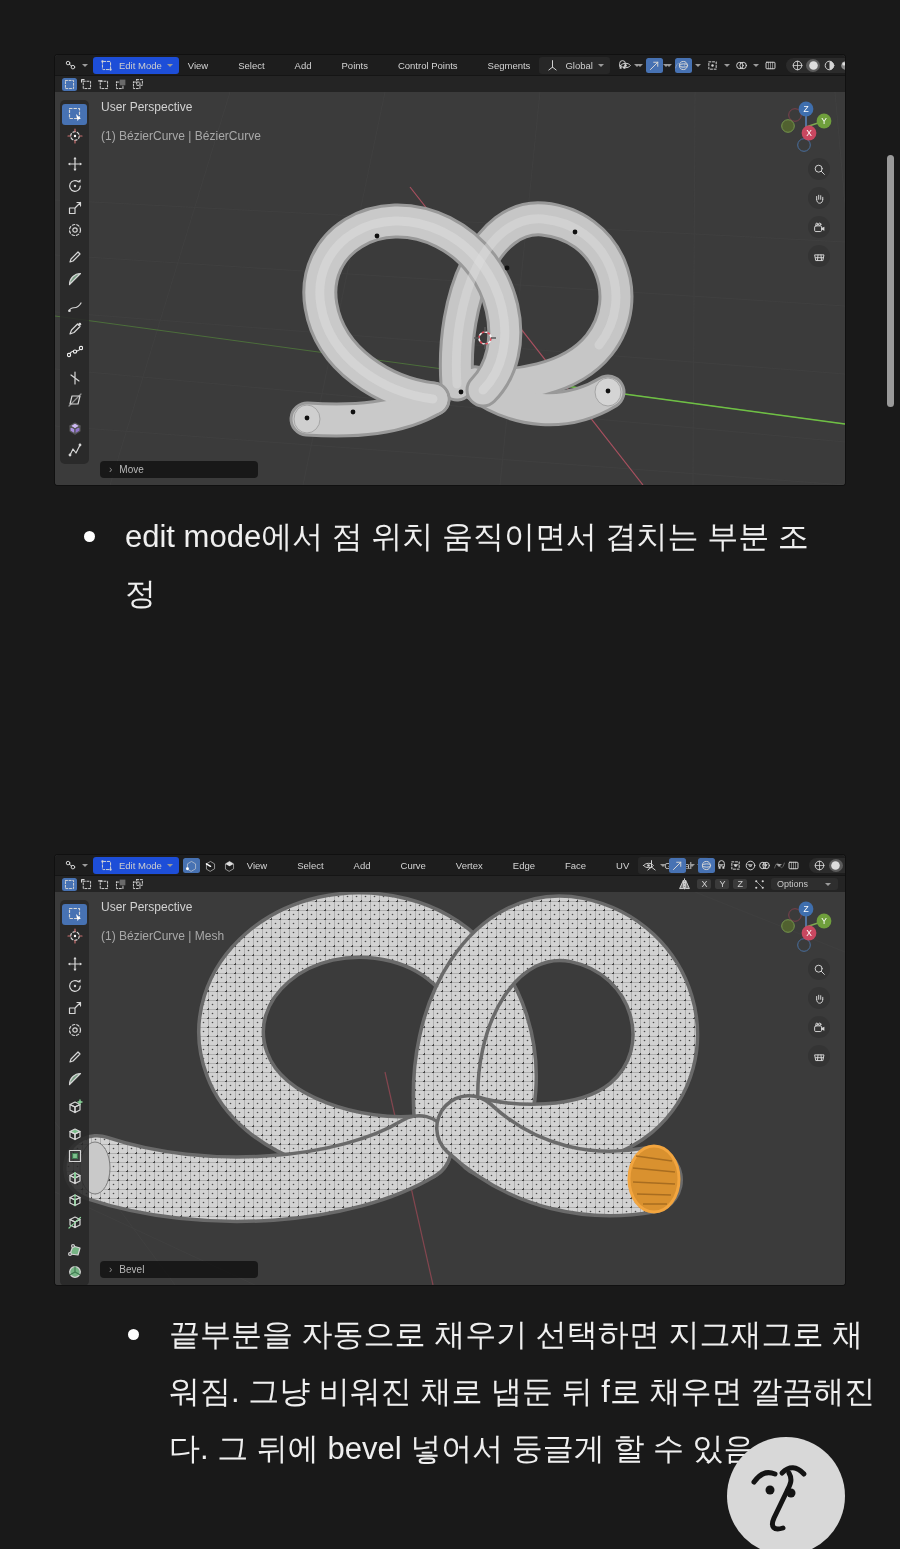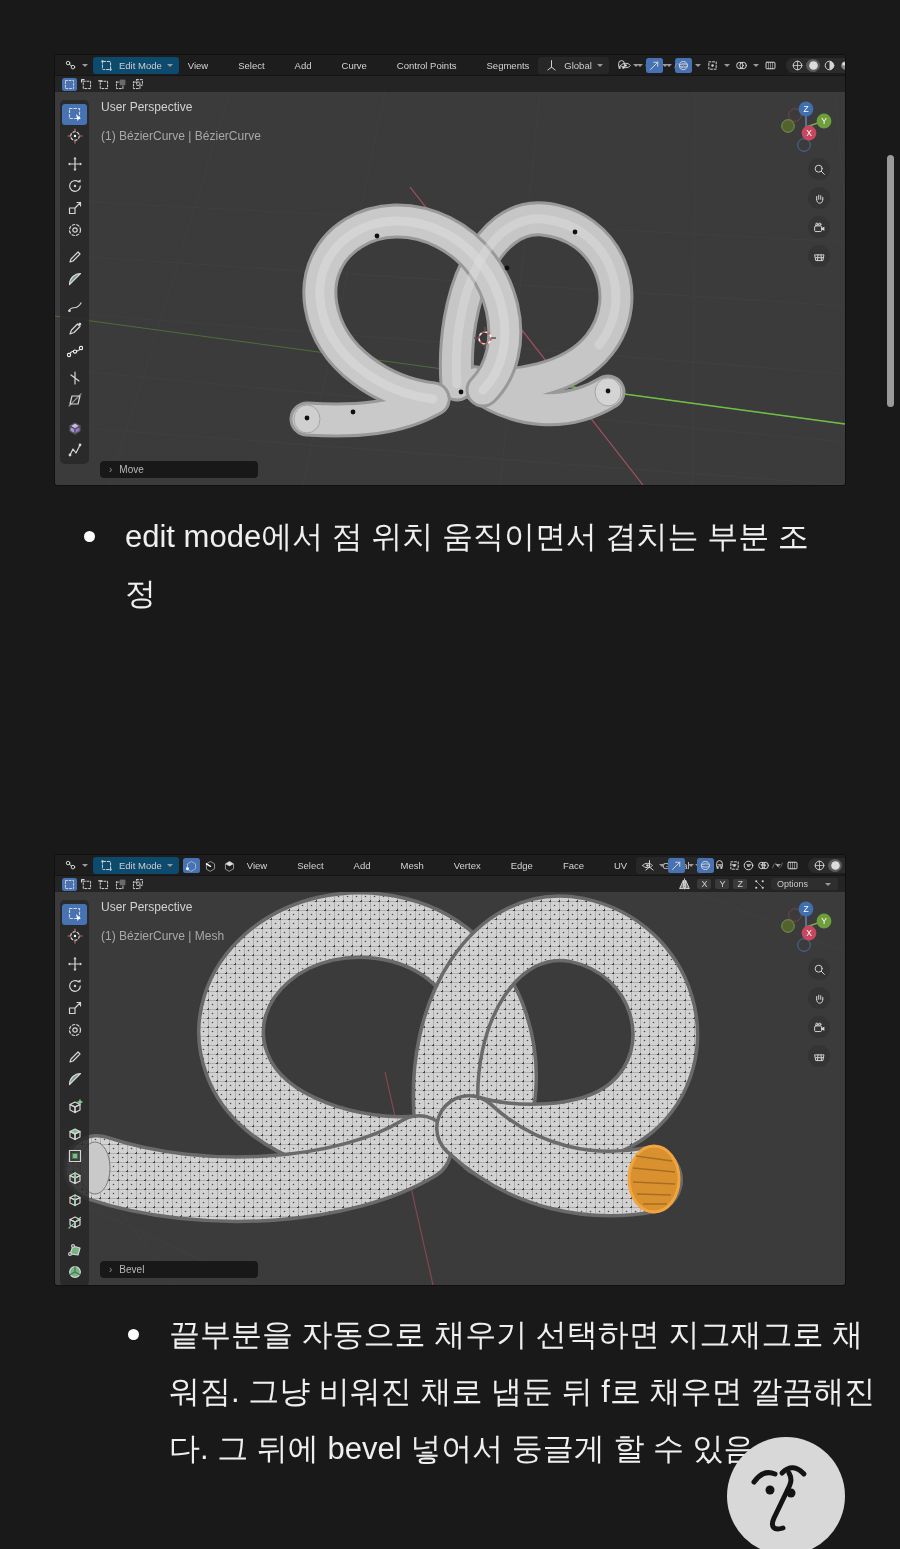--- a/index.html
+++ b/index.html
@@ -9,21 +9,21 @@
   
   .shot{position:absolute;left:55px;width:790px;height:430px;border-radius:3px;overflow:hidden;
         background:#3b3b3b;box-shadow:0 0 0 1px #101010;}
   #shot1{top:55px;} #shot2{top:855px;}
 
   .bl-header{height:20px;background:#1d1d1d;display:flex;align-items:center;
              justify-content:space-between;padding:0 7px;font-size:9.5px;color:#cecece;}
   .hgroup{display:flex;align-items:center;gap:4px;min-width:0;}
   .menus{display:flex;align-items:center;gap:20px;}
   .menu-item{padding:0 5px;color:#d4d4d4;white-space:nowrap;cursor:default;}
-  .mode-dd{display:flex;align-items:center;gap:4px;background:#0c4a6e;border-radius:3px;
+  .mode-dd{display:flex;align-items:center;gap:4px;background:#1d4ed8;border-radius:3px;
            padding:1px 5px;white-space:nowrap;}
   .dd{display:flex;align-items:center;gap:4px;background:#272727;border-radius:3px;padding:1px 5px;white-space:nowrap;}
   .caret{width:0;height:0;border-left:3px solid transparent;border-right:3px solid transparent;
          border-top:3.5px solid #9b9b9b;display:inline-block;margin:0 1px;}
   .icon-row{display:flex;align-items:center;gap:2px;}
   .icon-btn{width:17px;height:15px;border-radius:2.5px;display:flex;align-items:center;
             justify-content:center;flex:none;}
   .icon-btn.active{background:#4772b3;}
   .icon-btn.dim{opacity:.38;}
   .shade-group{display:flex;align-items:center;gap:2px;background:#2b2b2b;border-radius:9px;
@@ -101,21 +101,21 @@
                 </svg>
               </div>
             </span>
           <span>Edit Mode</span>
           <span class="caret"></span>
         </span>
         <nav class="menus">
             <span class="menu-item">View</span>
             <span class="menu-item">Select</span>
             <span class="menu-item">Add</span>
-            <span class="menu-item">Curve</span>
+            <span class="menu-item">Points</span>
             <span class="menu-item">Control Points</span>
             <span class="menu-item">Segments</span>
           </nav>
         <span class="dd">
           <span class="icon-row">
               <div class="icon-btn">
                 <svg width="13" height="13" viewBox="0 0 16 16" fill="none" stroke="#d6d6d6" stroke-width="1.2" stroke-linecap="round" stroke-linejoin="round">
                   <path d="M8 2v8M8 10l-4.5 3.5M8 10l4.5 3.5"></path>
                 </svg>
               </div>
@@ -493,21 +493,21 @@
               <svg width="13" height="13" viewBox="0 0 16 16" fill="none" stroke="#d6d6d6" stroke-width="1.2" stroke-linecap="round" stroke-linejoin="round">
                 <path d="M3 12V6l5-3 5 3v6l-5 3z" stroke-opacity=".65"></path>
                 <path d="M3 6l5 3 5-3-5-3z" fill="#fff" fill-opacity=".85" stroke="none"></path>
               </svg>
             </div>
           </span>
         <nav class="menus">
             <span class="menu-item">View</span>
             <span class="menu-item">Select</span>
             <span class="menu-item">Add</span>
-            <span class="menu-item">Mesh</span>
+            <span class="menu-item">Curve</span>
             <span class="menu-item">Vertex</span>
             <span class="menu-item">Edge</span>
             <span class="menu-item">Face</span>
             <span class="menu-item">UV</span>
           </nav>
         <span class="dd">
           <span class="icon-row">
               <div class="icon-btn">
                 <svg width="13" height="13" viewBox="0 0 16 16" fill="none" stroke="#d6d6d6" stroke-width="1.2" stroke-linecap="round" stroke-linejoin="round">
                   <path d="M8 2v8M8 10l-4.5 3.5M8 10l4.5 3.5"></path>

